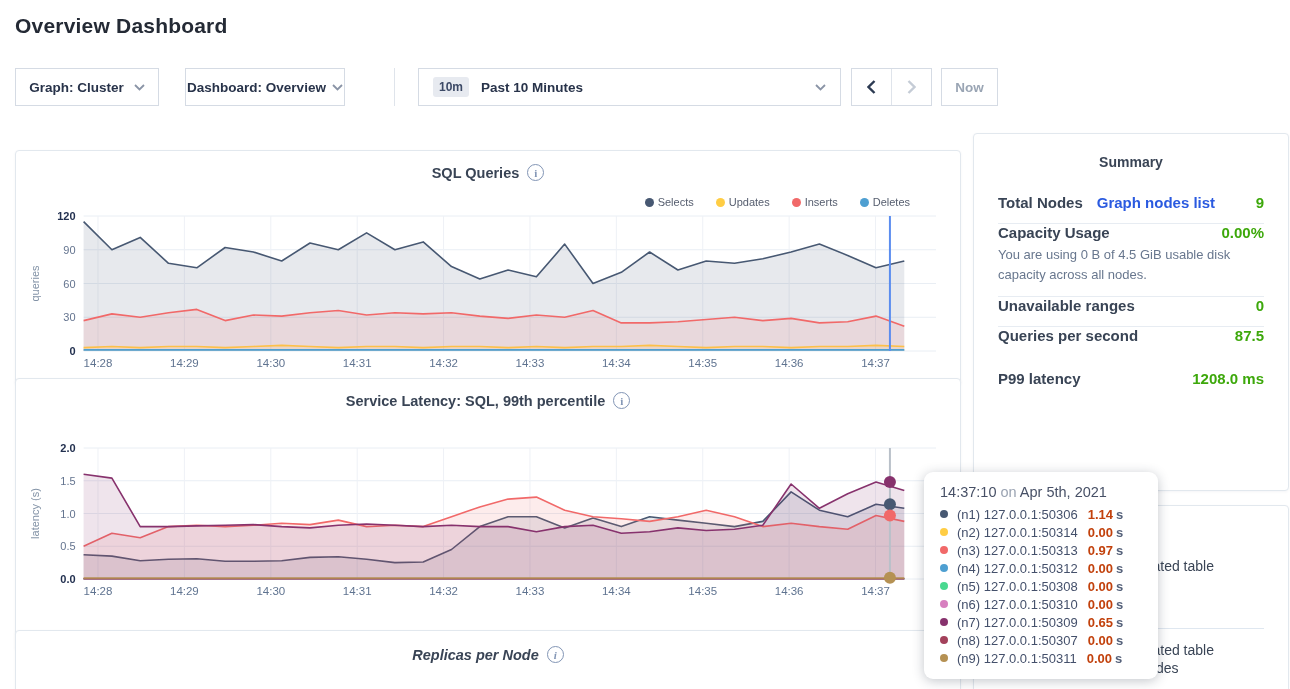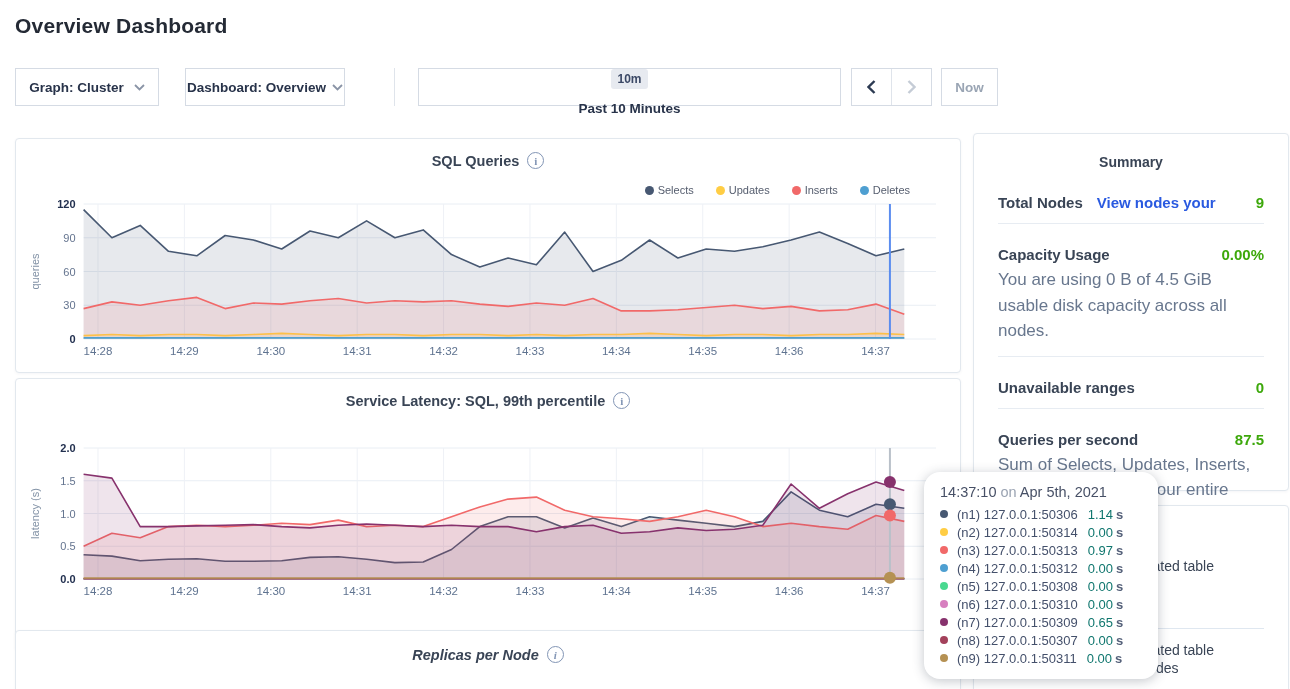--- a/index.html
+++ b/index.html
@@ -9,31 +9,31 @@
     font-family:"Liberation Sans", sans-serif; color:#394455;
   }
   
   .page-title { position:absolute; left:15px; top:14px; font-size:21px; font-weight:bold; color:#242a35; letter-spacing:.2px; }
   
   .ctl { position:absolute; top:68px; height:38px; background:#fff; border:1px solid #d5dbe4; border-radius:0;
          display:flex; align-items:center; font-weight:bold; font-size:13.5px; color:#28334a; cursor:pointer; }
   #graph-sel { left:15px; width:144px; justify-content:center; gap:10px; }
   #dash-sel  { left:185px; width:160px; justify-content:center; gap:6px; }
   .ctl-divider { position:absolute; left:394px; top:68px; width:1px; height:38px; background:#dfe4eb; }
-  #time-sel { left:418px; width:423px; padding:0 14px; gap:12px;flex-direction:column; }
+  #time-sel { left:418px; width:423px; padding:0 14px; gap:12px; }
   .time-badge { background:#e7eaf0; color:#3c4966; font-size:12px; font-weight:bold; padding:3px 6px; border-radius:3px; }
   .flex-sp { flex:1; }
   #arrow-group { left:851px; width:81px; padding:0; }
   .arrow-cell { width:40px; height:100%; display:flex; align-items:center; justify-content:center; }
   .arrow-sep { width:1px; height:100%; background:#dfe4eb; }
   #now-btn { left:941px; width:57px; justify-content:center; color:#9aa5b4; }
   .chev { display:inline-block; }
   
   .panel { position:absolute; background:#fff; border:1px solid #e2e8ee; border-radius:4px; box-shadow:0 1px 3px rgba(54,68,94,.05); }
-  #panel-sql { left:15px; top:138px; width:946px; height:235px; }
+  #panel-sql { left:15px; top:150px; width:946px; height:235px; }
   #panel-lat { left:15px; top:378px; width:946px; height:272px; }
   #panel-rep { left:15px; top:630px; width:946px; height:90px; }
   #panel-summary { left:973px; top:133px; width:316px; height:358px; }
   #panel-events { left:973px; top:505px; width:316px; height:230px; }
   .panel-title { position:absolute; top:13px; left:0; right:0; display:flex; justify-content:center; align-items:center; gap:8px;
                  font-weight:bold; font-size:14.5px; color:#394455; }
   #panel-rep .panel-title { top:15px;font-style:italic; }
   .info-icon { width:17px; height:17px; border:1.5px solid #8295b5; border-radius:50%; color:#8295b5; font-size:11px; font-weight:bold;
                display:inline-flex; align-items:center; justify-content:center; font-family:"Liberation Serif", serif; cursor:pointer; }
   .chart-svg { position:absolute; left:0; top:0; }
@@ -41,35 +41,35 @@
   .legend { position:absolute; top:45px; right:50px; display:flex; gap:22px; }
   .legend-item { display:flex; align-items:center; gap:4px; font-size:11px; color:#555d6e; cursor:pointer; }
   .legend-dot { width:9px; height:9px; border-radius:50%; display:inline-block; }
   
   .sum-wrap { padding:20px 24px; }
   .sum-title { text-align:center; font-weight:bold; font-size:14px; color:#394455; }
   .sum-row { display:flex; justify-content:space-between; align-items:baseline; font-weight:bold; font-size:15px; color:#394455; margin-top:24px; }
   .sum-row .lbl-group { display:flex; gap:14px; align-items:baseline; }
   .sum-link { color:#2a5ae0; cursor:pointer; }
   .sum-val { color:#3da80b; }
-  .sum-sub { font-size:17px; color:#68778e; line-height:1.5; margin-top:4px; }
+  .sum-sub { font-size:13px; color:#68778e; line-height:1.5; margin-top:4px; }
   .sum-div { height:1px; background:#e7ecf2; margin:12px 0 0 0; }
-  .mt12 { margin-top:22px;text-align:right; }
+  .mt12 { margin-top:0;text-align:right; }
   
   .ev-title { position:absolute; top:16px; left:0; right:0; text-align:center; font-weight:bold; font-size:14.5px; color:#394455; }
   .ev-line { position:absolute; white-space:nowrap; font-size:14px; color:#394455; }
   .ev-div { position:absolute; left:24px; right:24px; top:122px; height:1px; background:#dfe7f0; }
   
-  #tooltip { position:absolute; left:924px; top:472px; width:234px; background:#fff; border-radius:16px;
+  #tooltip { position:absolute; left:924px; top:472px; width:234px; background:#fff; border-radius:9px;
              box-shadow:0 2px 12px rgba(40,50,70,.28); padding:12px 26px 12px 16px; z-index:50; }
   .tip-head { font-size:14.5px; color:#475066; margin-bottom:5px; }
   .tip-head .on { color:#9aa3b2; }
   .tip-row { display:flex; align-items:center; height:18px; font-size:13px; color:#44506b; }
   .tip-dot { width:8px; height:8px; border-radius:50%; margin-right:9px; flex:0 0 auto; }
-  .tip-val { font-weight:normal; color:#0f766e; margin-left:10px; }
+  .tip-val { font-weight:bold; color:#c2410c; margin-left:10px; }
   .tip-unit { font-weight:bold; color:#55617a; margin-left:3px; }
 </style>
 </head>
 <body>
 
 <div class="page-title">Overview Dashboard</div>
 
 <div class="ctl" id="graph-sel">
   <span>Graph: Cluster</span>
   <svg class="chev" width="11" height="7" viewBox="0 0 11 7">
@@ -244,41 +244,40 @@
     <span class="info-icon">i</span>
   </div>
 </div>
 
 <div class="panel" id="panel-summary">
   <div class="sum-wrap">
     <div class="sum-title">Summary</div>
     <div class="sum-row">
       <span class="lbl-group">
         <span>Total Nodes</span>
-        <span class="sum-link">View nodes your</span>
+        <span class="sum-link">Graph nodes list</span>
       </span>
       <span class="sum-val">9</span>
     </div>
     <div class="sum-div"></div>
     <div class="sum-row mt12">
       <span>Capacity Usage</span>
       <span class="sum-val">0.00%</span>
     </div>
     <div class="sum-sub">You are using 0 B of 4.5 GiB usable disk capacity across all nodes.</div>
     <div class="sum-div"></div>
     <div class="sum-row mt12">
       <span>Unavailable ranges</span>
       <span class="sum-val">0</span>
     </div>
     <div class="sum-div"></div>
     <div class="sum-row mt12">
       <span>Queries per second</span>
       <span class="sum-val">87.5</span>
     </div>
-    <div class="sum-sub">Sum of Selects, Updates, Inserts, and Deletes across your entire cluster.</div>
     <div class="sum-row" style="margin-top:26px">
       <span>P99 latency</span>
       <span class="sum-val">1208.0 ms</span>
     </div>
   </div>
 </div>
 
 <div class="panel" id="panel-events">
   <div class="ev-title">Events</div>
   <div class="ev-line" style="top:52px; left:131px;">root created table</div>

